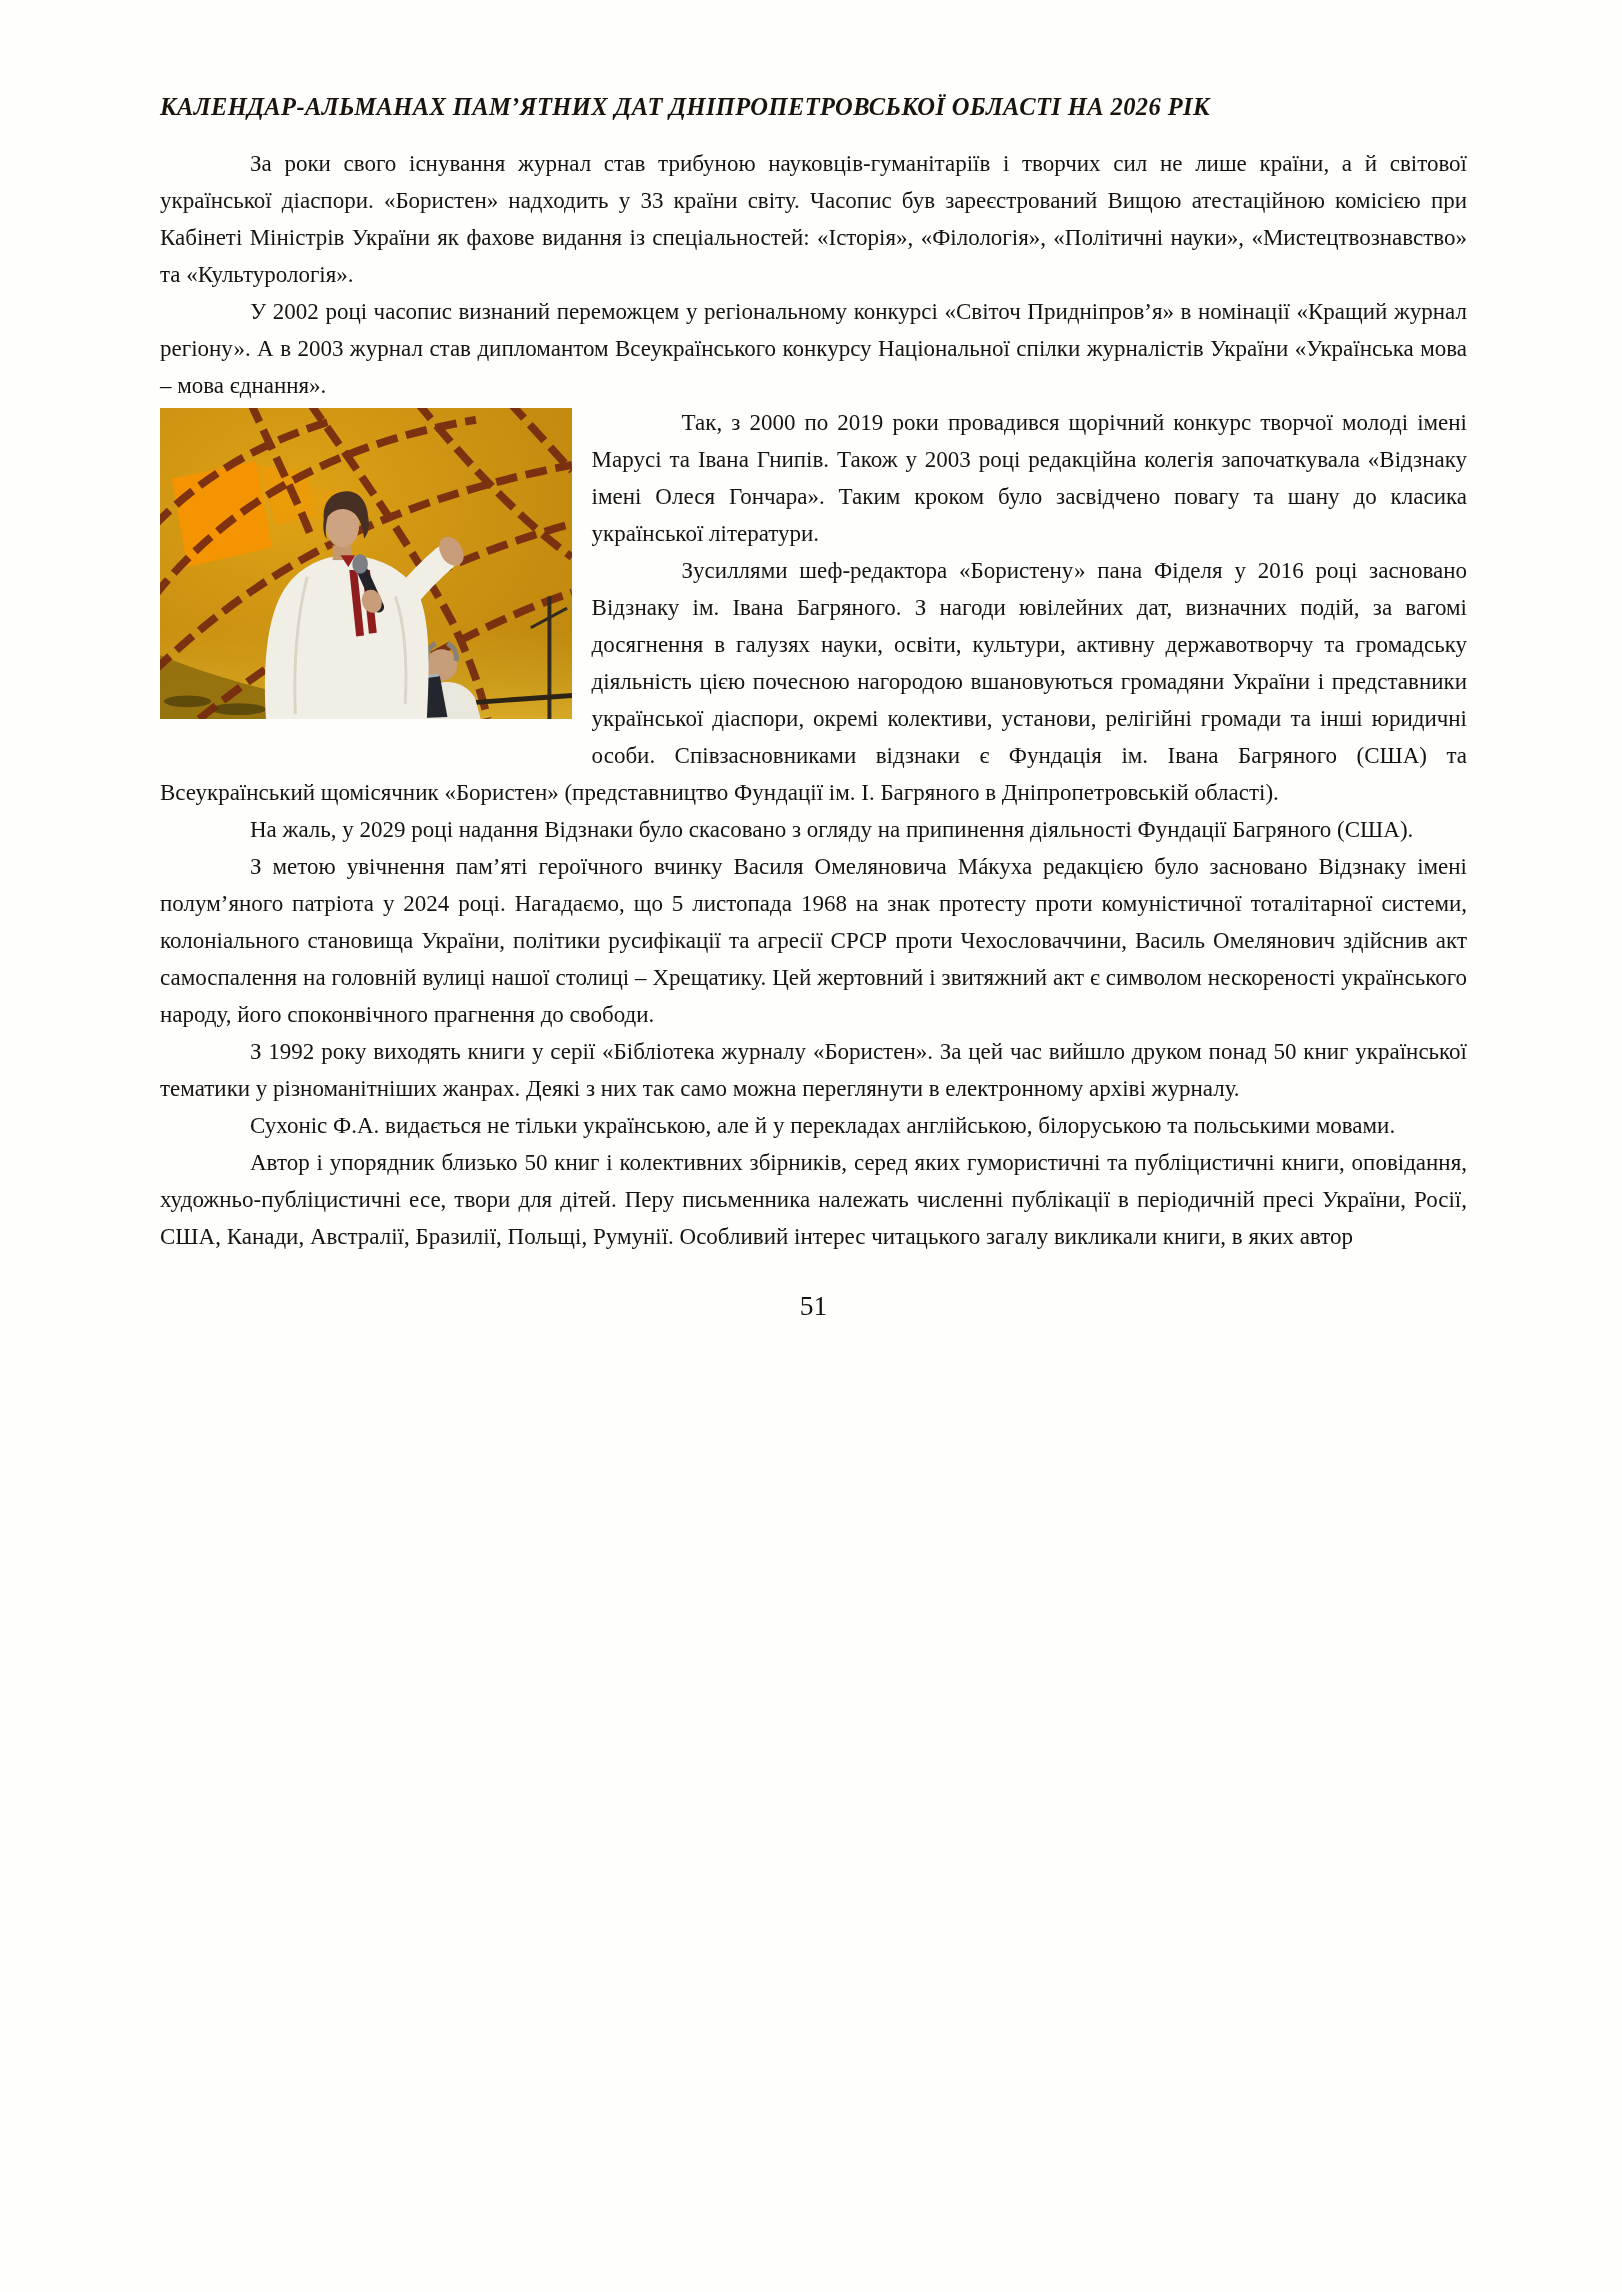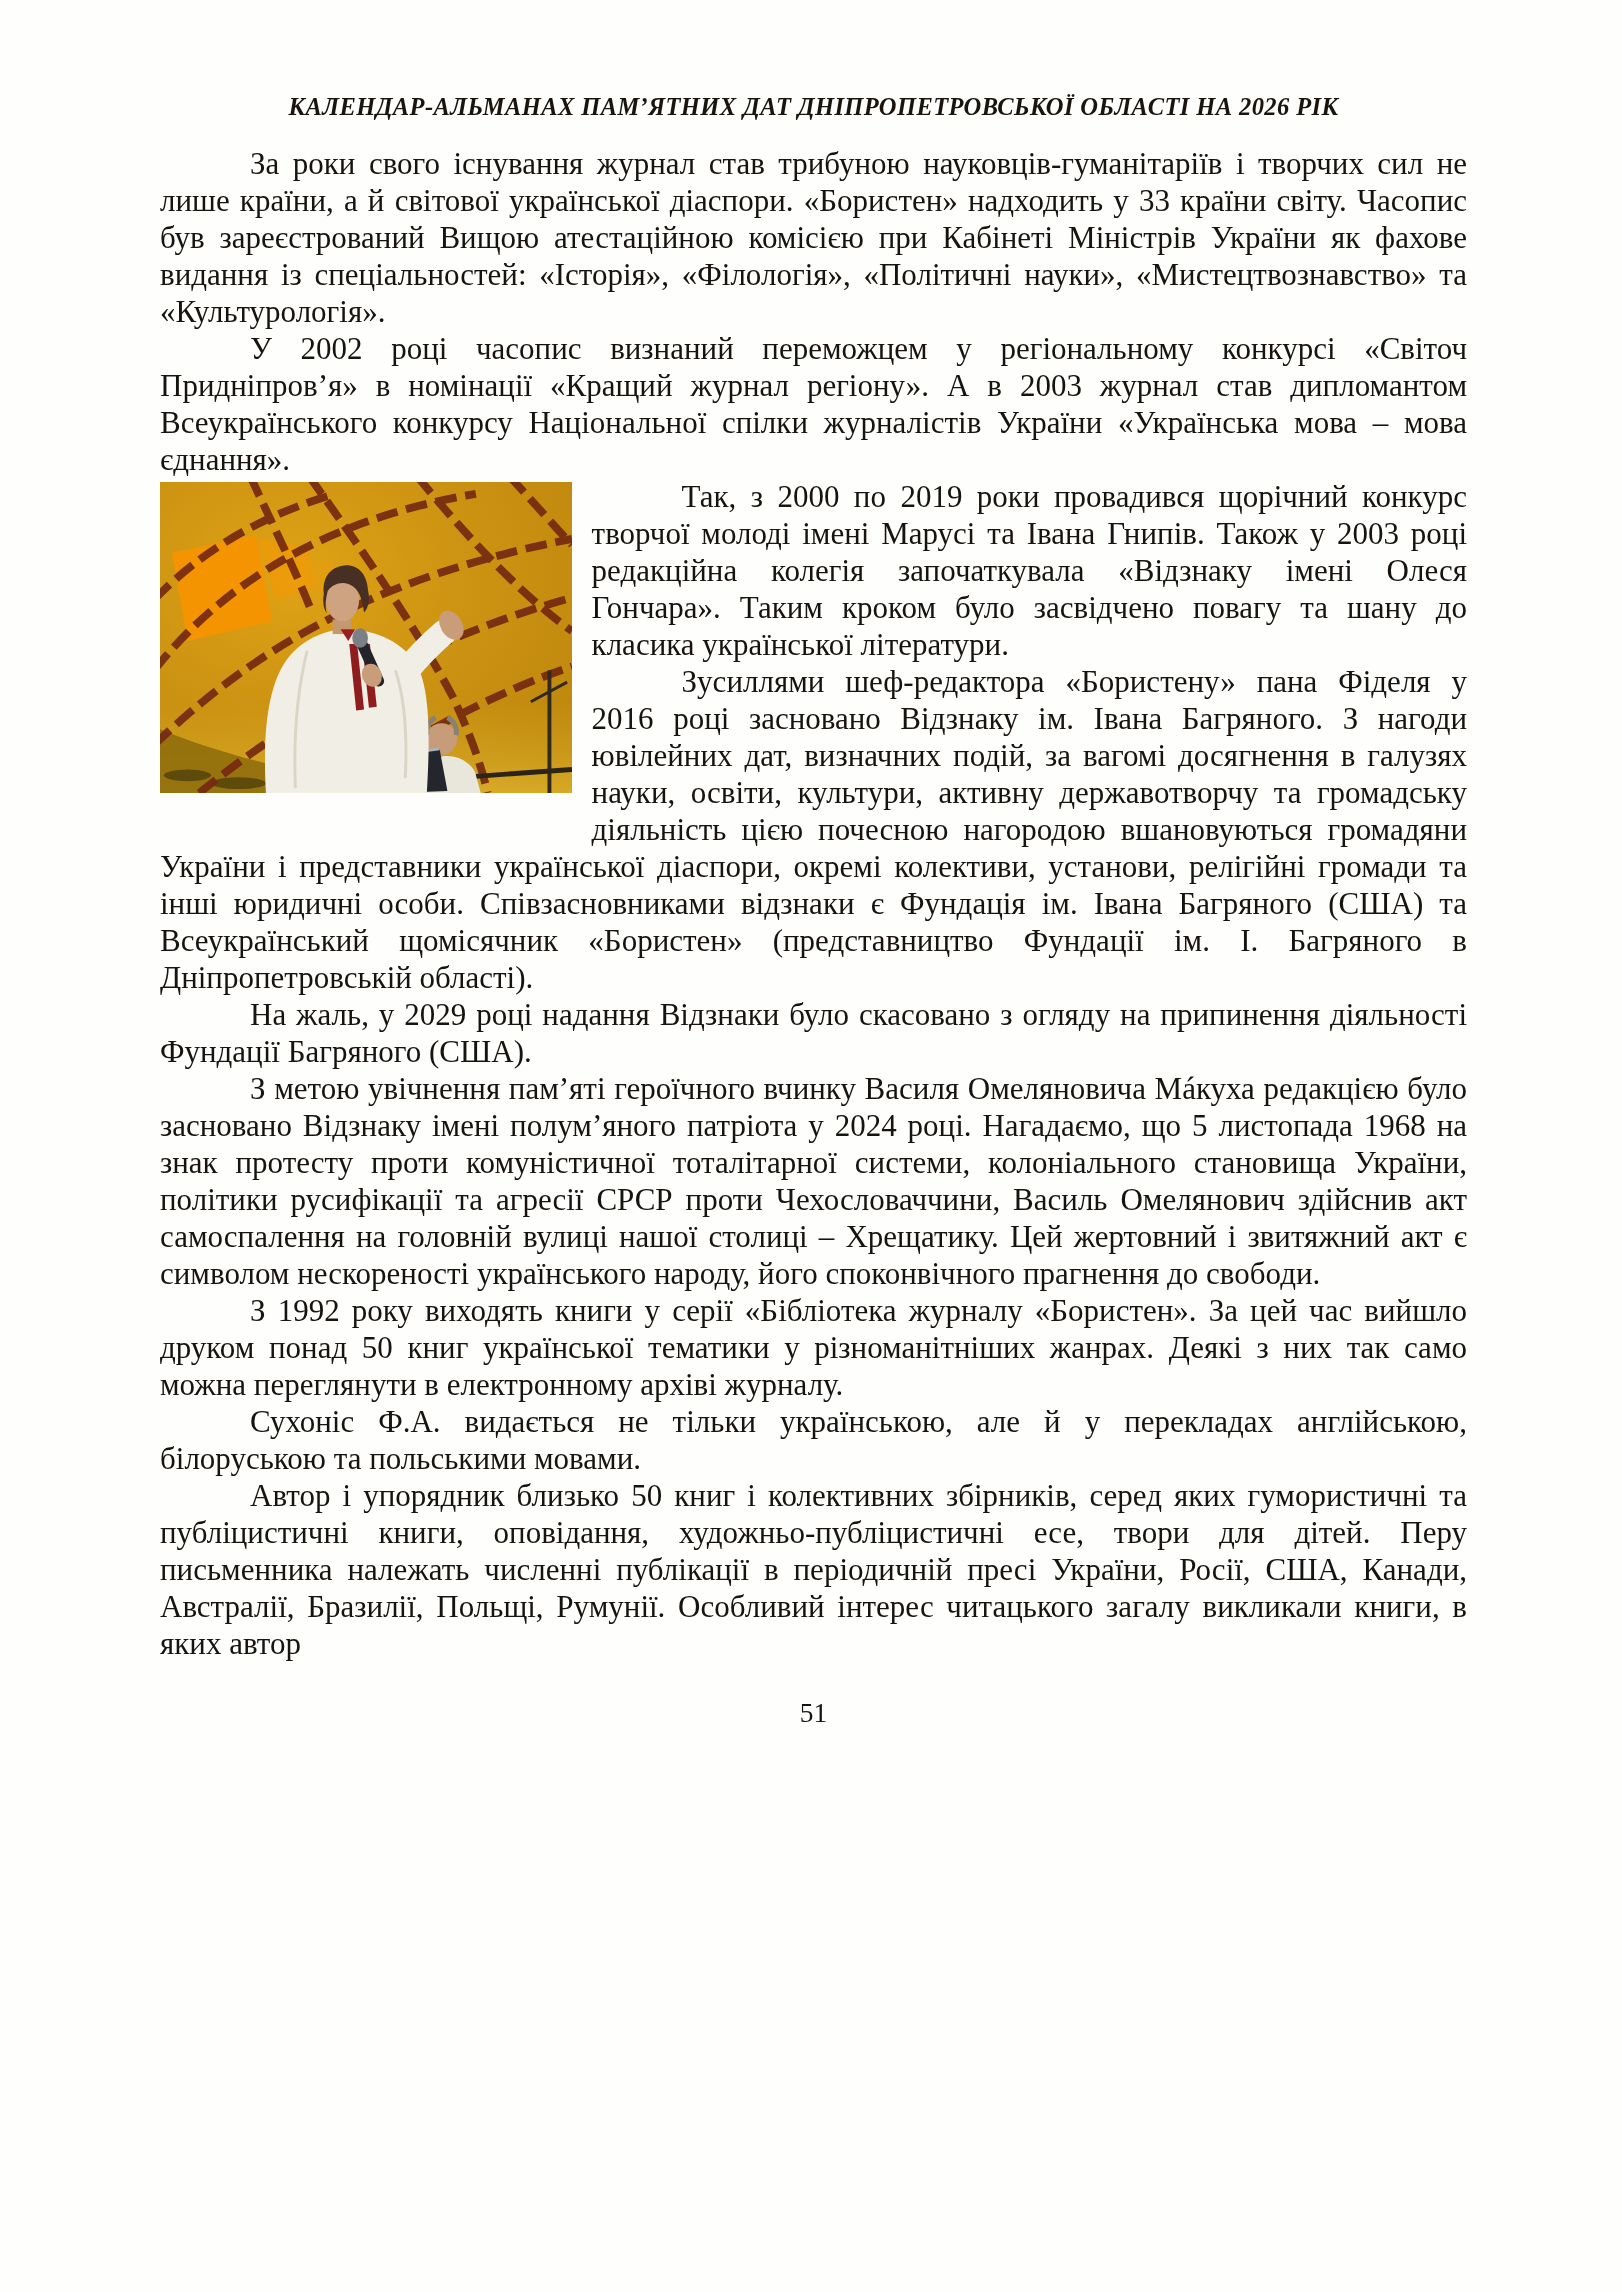--- a/index.html
+++ b/index.html
@@ -10,31 +10,31 @@
     margin:0 auto;
     background:#fefefdf2;
     background-color:#fefefd;
     box-sizing:border-box;
     padding:94px 155px 0 160px;
     font-family:"Liberation Serif","DejaVu Serif",serif;
     color:#17130e;
     overflow:hidden;
   }
   .running-header {
-    text-align:center;
+    text-align:left;
     font-style:italic;
     font-weight:bold;
     font-size:24.5px;
     line-height:26.5px;
     letter-spacing:0.4px;
     margin:0 0 24.5px 0;
     color:#1a140d;
   }
   .content {
-    font-size:31px;
+    font-size:23px;
     line-height:37px;
     text-align:justify;
     hyphens:auto;
     -webkit-hyphens:auto;
   }
   .content p {
     margin:0;
     text-indent:90px;
   }
   figure.event-photo {

